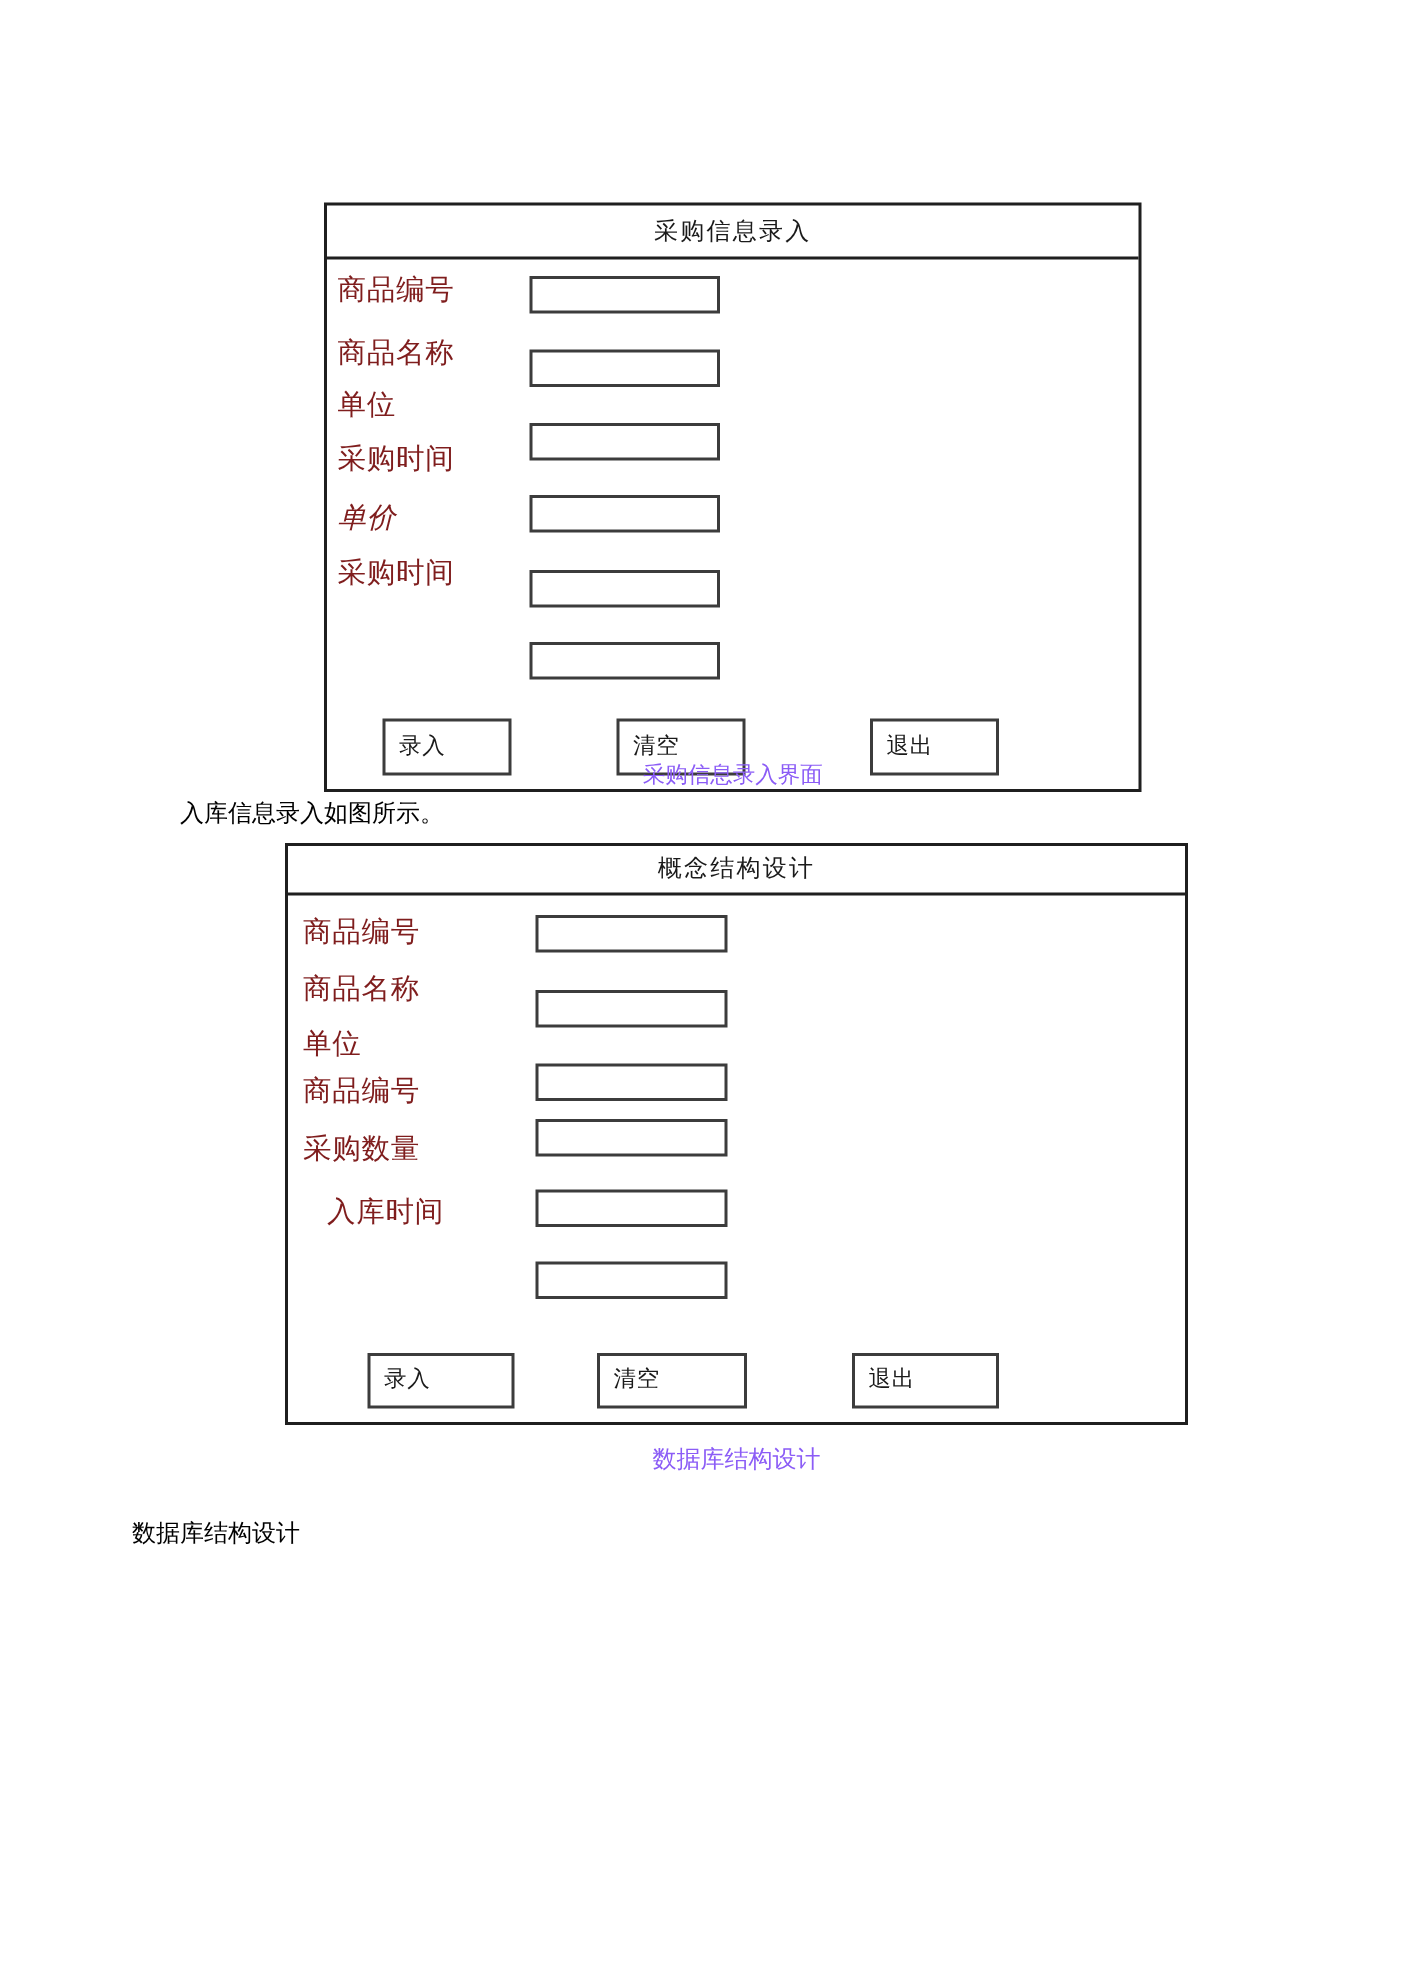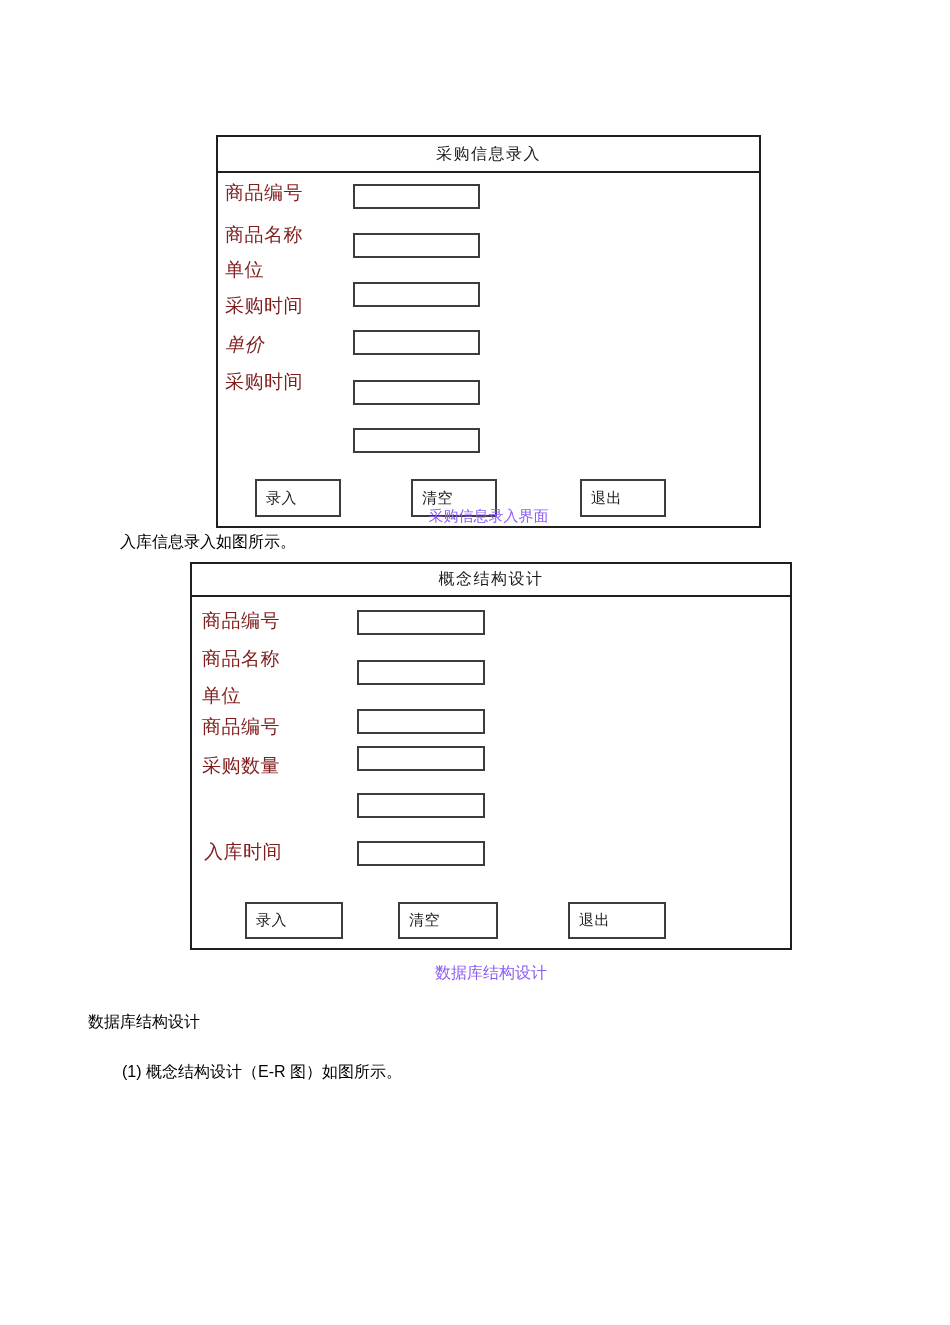--- a/index.html
+++ b/index.html
@@ -77,33 +77,32 @@
   <div class="doc-text" style="left:120px; top:532px;">入库信息录入如图所示。</div>
 
   <div class="form-window" style="left:190px; top:562px; width:602px; height:388px;">
     <div class="form-titlebar" style="height:33px;">概念结构设计</div>
 
     <div class="flabel" style="left:10px; top:44px;">商品编号</div>
     <div class="flabel" style="left:10px; top:82px;">商品名称</div>
     <div class="flabel" style="left:10px; top:119px;">单位</div>
     <div class="flabel" style="left:10px; top:150px;">商品编号</div>
     <div class="flabel" style="left:10px; top:189px;">采购数量</div>
-    <div class="flabel" style="left:12px; top:231px;margin-top:44px;">入库时间</div>
+    <div class="flabel" style="left:26px; top:231px;">入库时间</div>
 
     <input class="finput" style="left: 165px; top: 46px; width: 128px; height: 25px;" value="">
     <input class="finput" style="left: 165px; top: 96px; width: 128px; height: 25px;" value="">
     <input class="finput" style="left: 165px; top: 145px; width: 128px; height: 25px;" value="">
     <input class="finput" style="left: 165px; top: 182px; width: 128px; height: 25px;" value="">
     <input class="finput" style="left: 165px; top: 229px; width: 128px; height: 25px;" value="">
     <input class="finput" style="left: 165px; top: 277px; width: 128px; height: 25px;" value="">
 
     <button class="fbutton" style="left:53px;  top:338px; width:98px;  height:37px;">录入</button>
     <button class="fbutton" style="left:206px; top:338px; width:100px; height:37px;">清空</button>
     <button class="fbutton" style="left:376px; top:338px; width:98px;  height:37px;">退出</button>
   </div>
 
   <div class="caption" style="left:190px; top:963px; width:602px; font-size:16px;">数据库结构设计</div>
 
   <div class="doc-text" style="left:88px; top:1012px;">数据库结构设计</div>
 
-  <div class="doc-text" style="left:122px; top:1062px;">(1) 概念结构设计（E-R 图）如图所示。</div>
 
 </div>
 
 </body></html>

